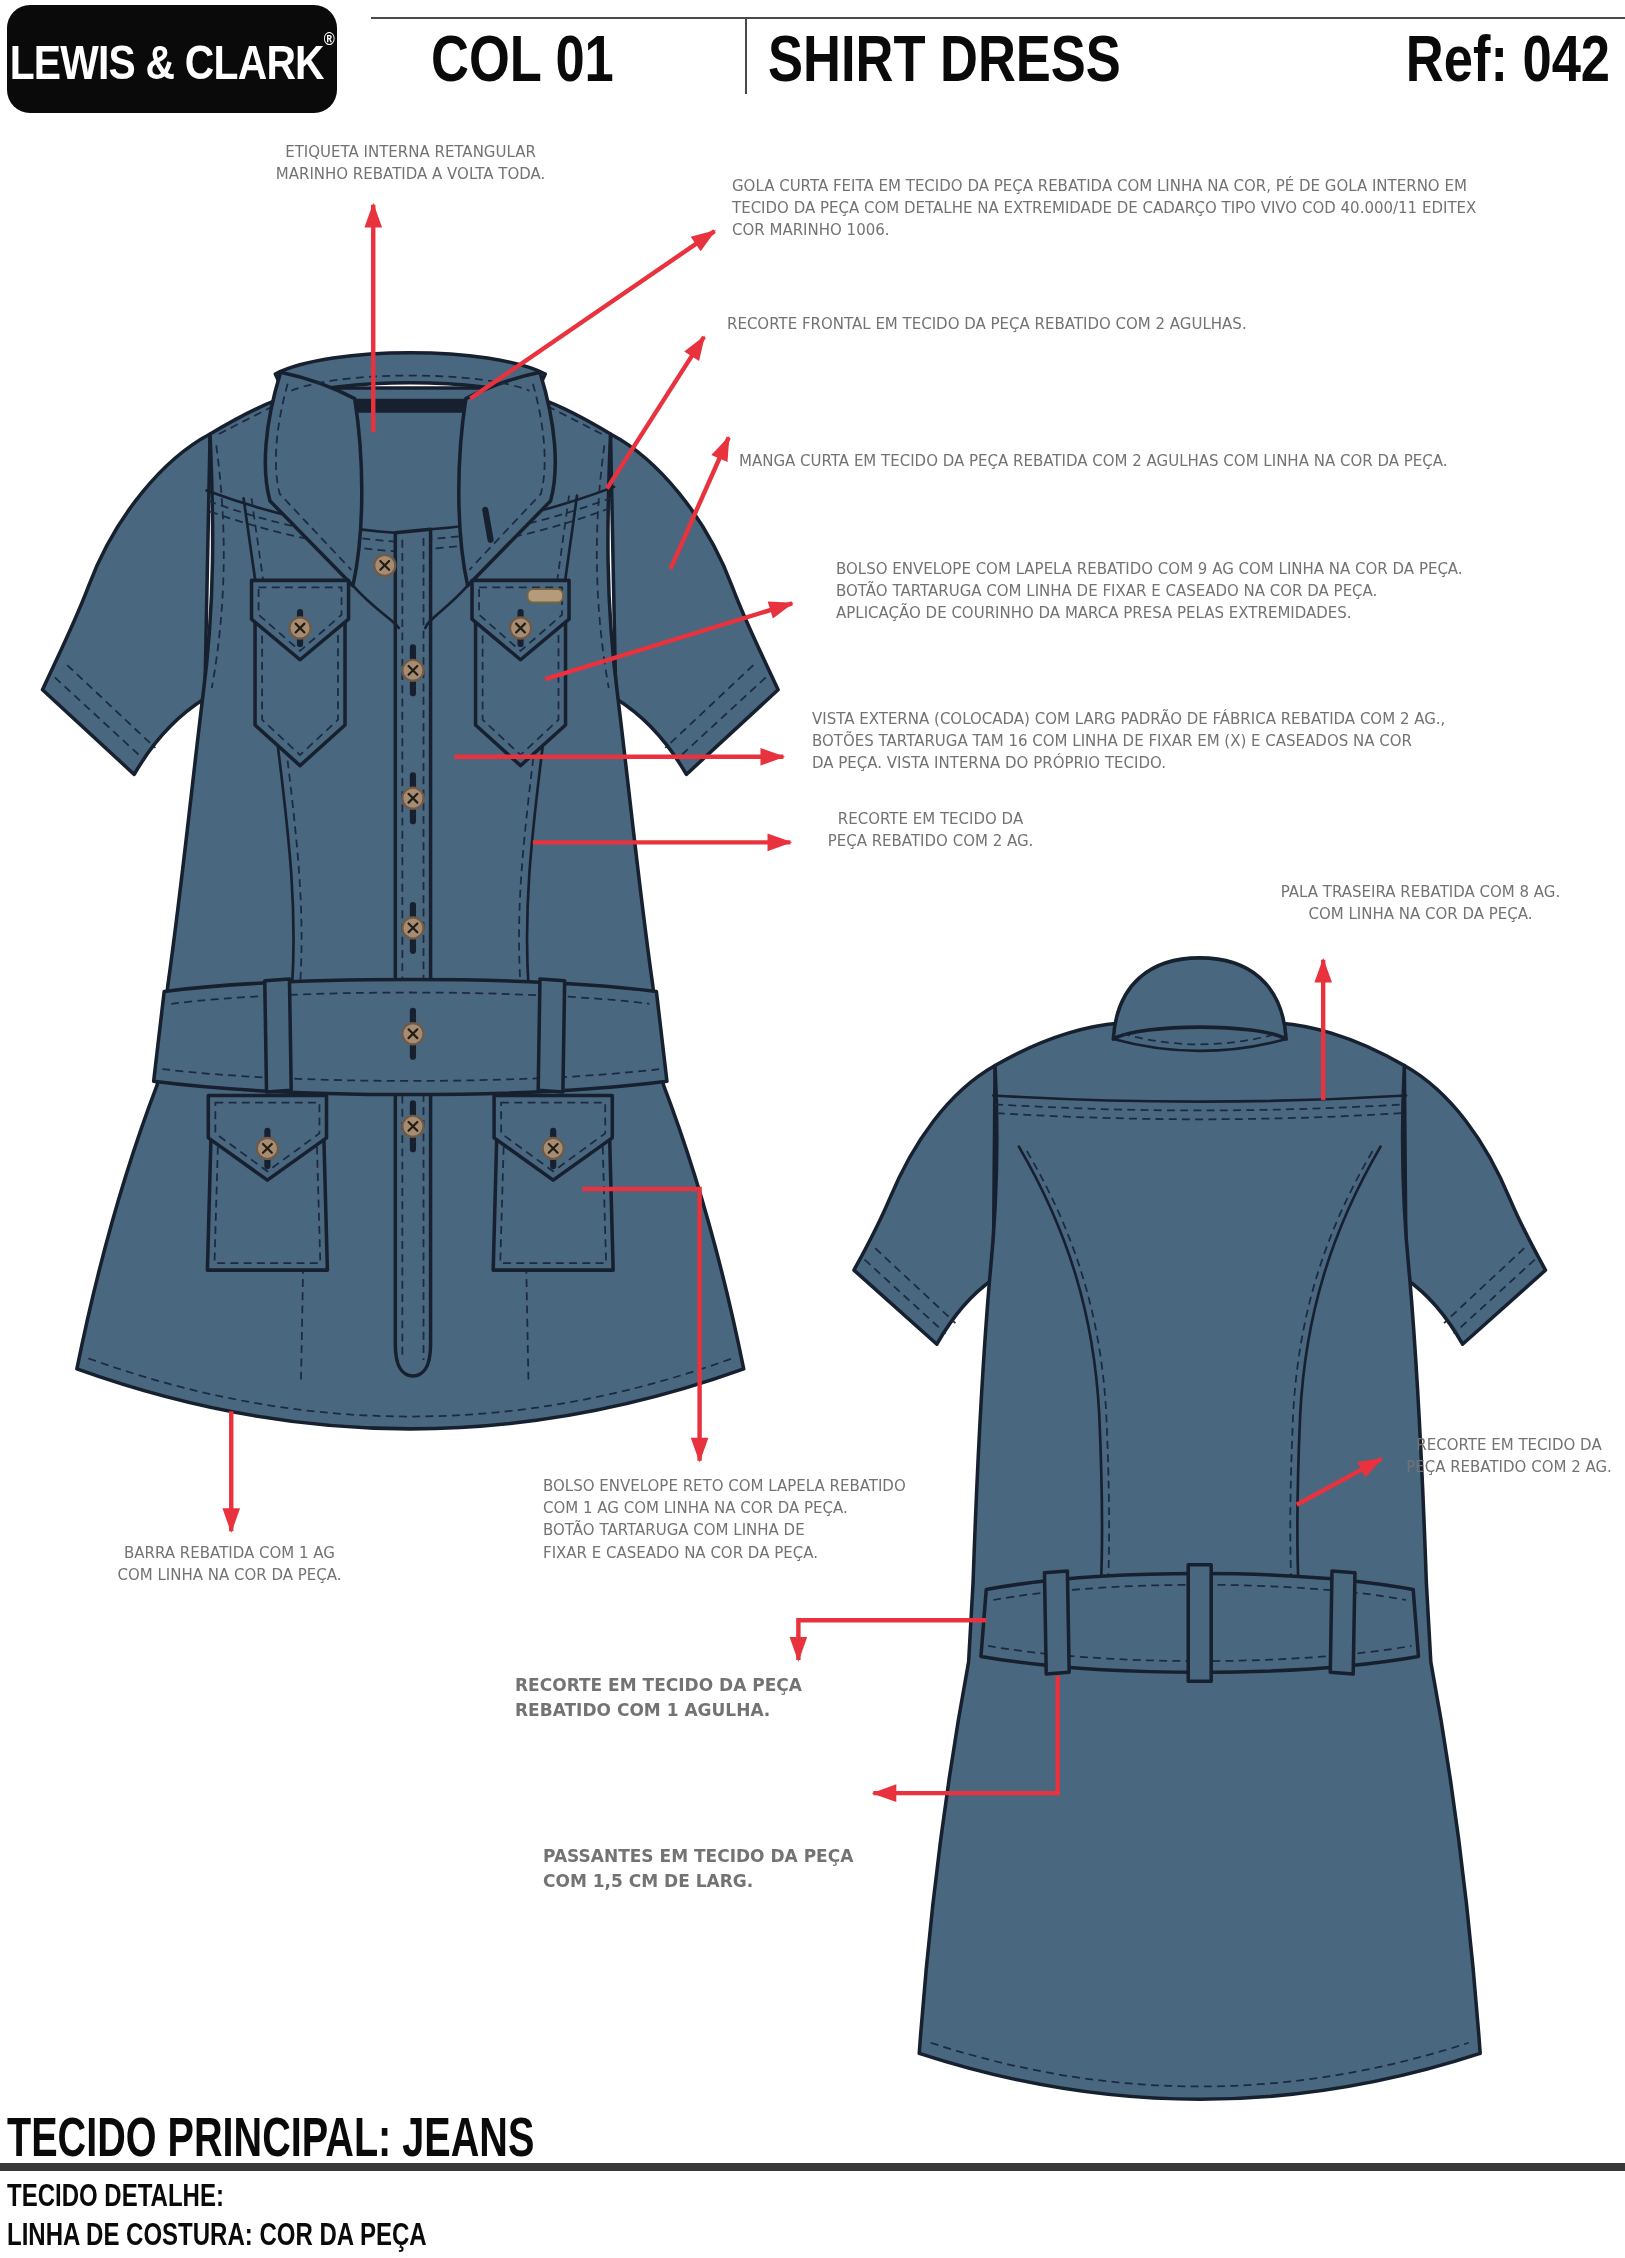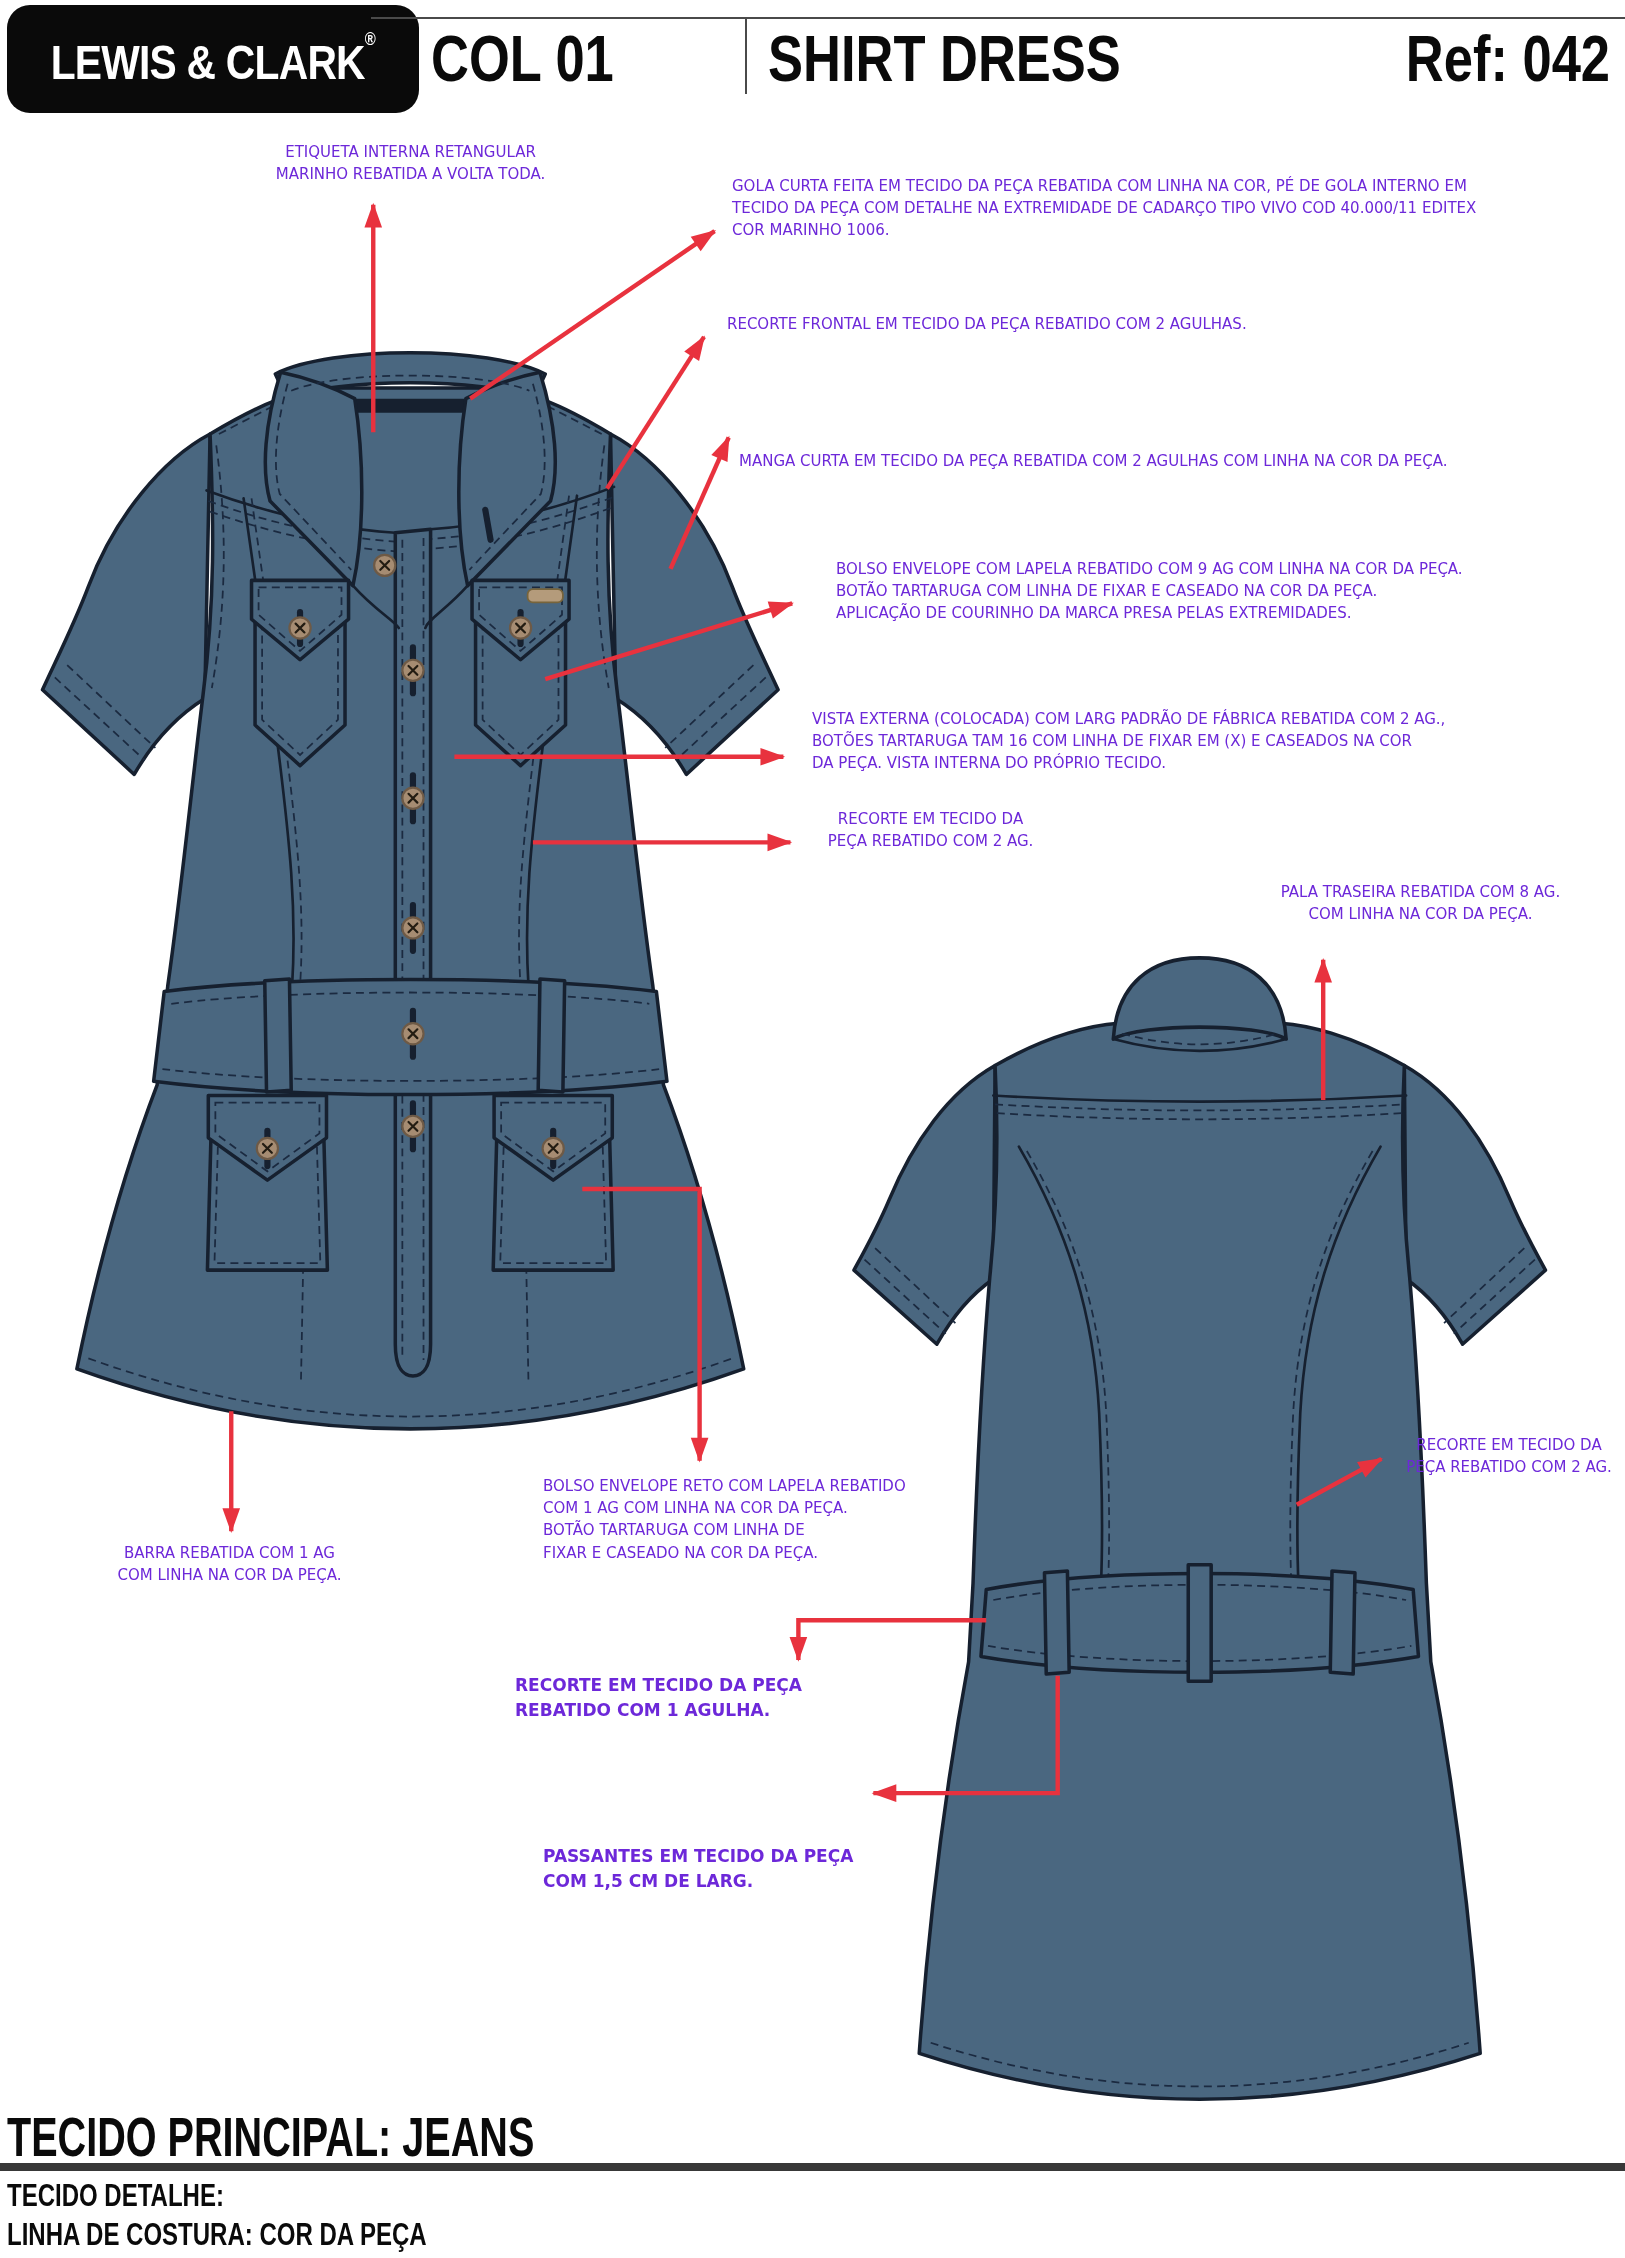--- a/index.html
+++ b/index.html
@@ -1,35 +1,35 @@
 <!DOCTYPE html>
 <html style="--denim: #4a6780; --outline: #16202f; --stitch: #1b2a40; --red: #e8323e; --button: #a68c72; --buttonedge: #6e5a46; --patch: #b49b7b; --logobg: #0a0a0a; --rule: #383838;font-size:14px"><head>
 <meta charset="utf-8">
 <style>
   html,body{margin:0;padding:0;}
   body{width:1625px;height:2258px;position:relative;background:#fff;overflow:hidden;
        font-family:"DejaVu Sans",sans-serif;}
   .abs{position:absolute;}
 
   
-  .logo-box{left:7px;top:5.3px;width:412px;height:108px;background:var(--logobg);
+  .logo-box{left:7px;top:5.3px;width:330px;height:108px;background:var(--logobg);
     border-radius:23px;display:flex;align-items:center;justify-content:center;color:#fff;}
   .logo-text{font-family:"Liberation Sans",sans-serif;font-weight:bold;font-size:48px;
     letter-spacing:-0.9px;transform:scaleX(.85);transform-origin:center;white-space:nowrap;}
   .logo-text sup{font-size:17.6px;vertical-align:34px;}
   .header-rule{left:371px;top:17px;width:1255px;height:1.8px;background:#4a4a4a;}
   .header-div{left:745px;top:17.6px;width:1.8px;height:76px;background:#4a4a4a;}
   .hdr-txt{top:26.5px;font-family:"Liberation Sans",sans-serif;font-weight:bold;font-size:64px;
     line-height:1.0;color:#0a0a0a;transform:scaleX(.82);transform-origin:left;white-space:nowrap;}
   .hdr-col{left:431px;}
   .hdr-title{left:768px;}
   .hdr-ref{left:auto;right:15px;transform-origin:right;}
 
   
-  .ann{position:absolute;font-size:15px;line-height:1.48;color:#6d28d9;white-space:pre;}
+  .ann{position:absolute;font-size:15px;line-height:1.48;color:#737373;white-space:pre;}
   .ann-c{text-align:center;}
   .ann-b{font-weight:bold;font-size:17px;line-height:1.45;}
   .a-etiqueta{left:265px;top:141px;width:291px;}
   .a-gola{left:732px;top:175px;}
   .a-recfrontal{left:719px;top:313px;margin-left:8px;}
   .a-manga{left:739px;top:416px;margin-top:34px;}
   .a-bolsosup{left:836px;top:558px;}
   .a-vista{left:812px;top:708px;}
   .a-recfrente{left:798px;top:808px;width:265px;}
   .a-pala{left:1253px;top:881px;width:335px;}

